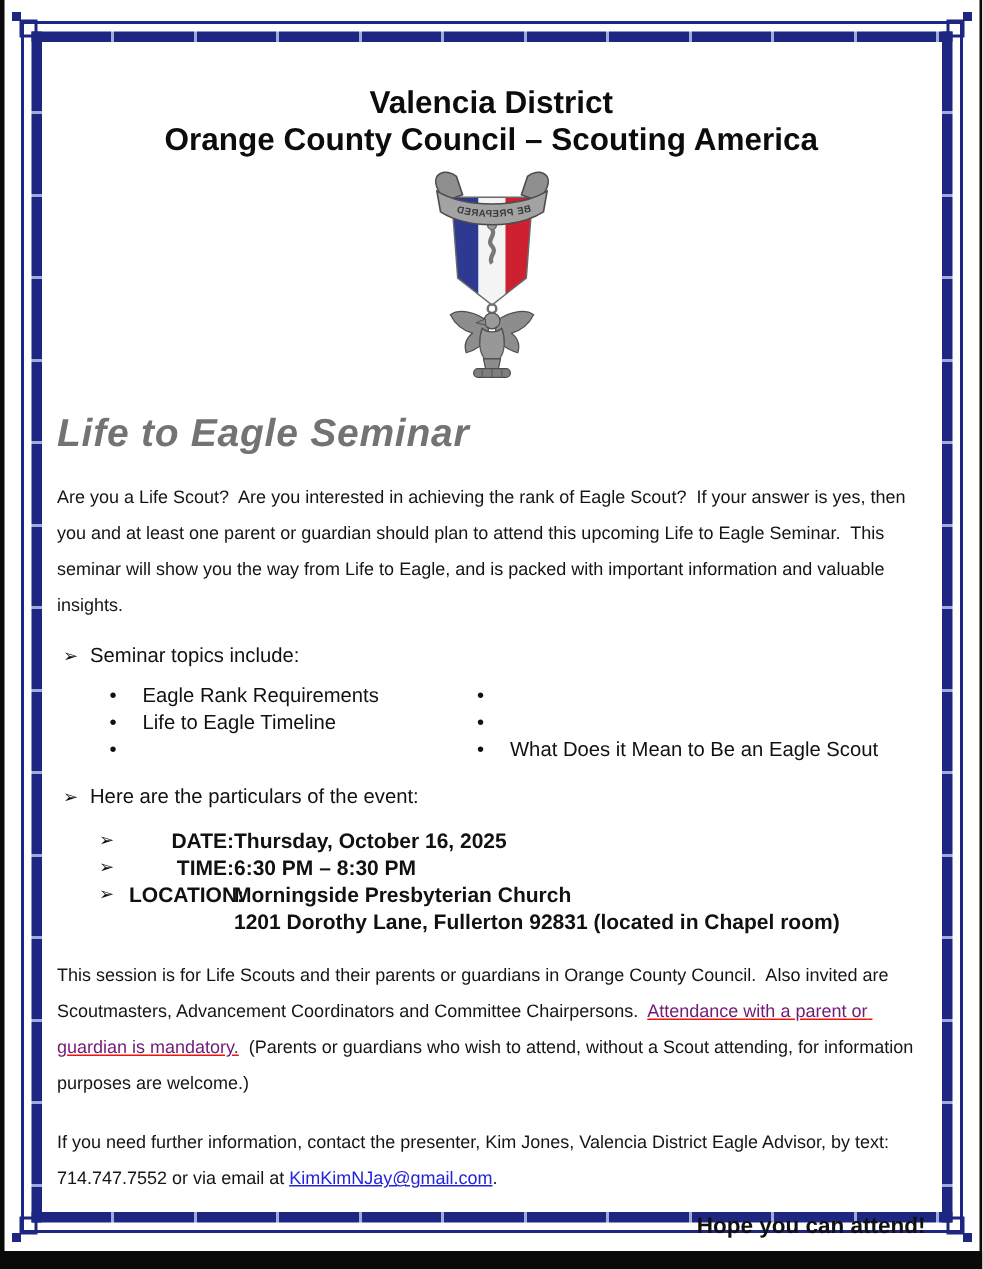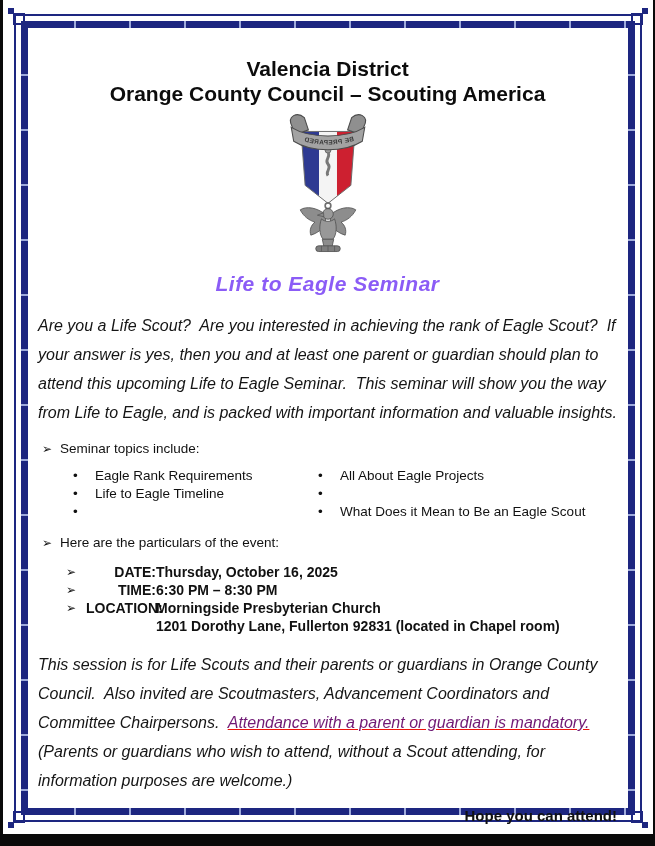--- a/index.html
+++ b/index.html
@@ -44,27 +44,27 @@
   .knot-bl { left:8px;  bottom:18px; }
   .knot-bl .sq-out { left:5px; bottom:5px; }  .knot-bl .sq-in { left:0;  bottom:0; }
   .knot-br { right:7px; bottom:18px; }
   .knot-br .sq-out { right:5px; bottom:5px; } .knot-br .sq-in { right:0; bottom:0; }
 
   
   .content { position:relative; padding:56px 38px 0 38px; }
   .doc-header { text-align:center; font-weight:bold; font-size:21px; line-height:25px; color:#0c0c0c; }
   .medal-wrap { text-align:center; margin-top:4px; }
   .seminar-title {
-    text-align:center; margin-top:4px;
-    font-size:21px; font-weight:bold; font-style:italic;
-    color:#8b5cf6; letter-spacing:0.5px;
+    text-align:left; margin-top:4px;
+    font-size:26px; font-weight:bold; font-style:italic;
+    color:#737373; letter-spacing:0.5px;
   }
   .para {
     margin-top:15px;
-    font-size:16px; font-style:italic; line-height:29px;
+    font-size:12px; line-height:24px;
     white-space:pre-wrap; color:#151515;
   }
   .arrow-row { margin-top:13px; font-size:13.5px; line-height:18px; display:flex; }
   .arrow-row .arrow { width:18px; margin-left:4px; flex:none; font-size:12px; }
   .topics-cols { display:flex; margin-top:9px; }
   .topics-col  { font-size:13.5px; line-height:18px; }
   .topics-col.left  { width:245px; margin-left:35px; }
   .topics-col.right { }
   .bullet-item { display:flex; }
   .bullet-item .dot { width:22px; flex:none; text-align:left; }
@@ -188,21 +188,20 @@
           <span class="dot">•</span>
           <span>Life to Eagle Timeline</span>
         </div>
         <div class="bullet-item">
           <span class="dot">•</span>
         </div>
       </div>
       <div class="topics-col right">
         <div class="bullet-item">
           <span class="dot">•</span>
-          <span>All About Eagle Projects</span>
         </div>
         <div class="bullet-item">
           <span class="dot">•</span>
         </div>
         <div class="bullet-item">
           <span class="dot">•</span>
           <span>What Does it Mean to Be an Eagle Scout</span>
         </div>
       </div>
     </div>
@@ -230,17 +229,18 @@
       </div>
       <div class="detail-row">
         <span class="arrow"></span>
         <span class="lbl"></span>
         <span class="val ital">1201 Dorothy Lane, Fullerton 92831 (located in Chapel room)</span>
       </div>
     </div>
 
     <div class="para"><span>This session is for Life Scouts and their parents or guardians in Orange County Council.  Also invited are Scoutmasters, Advancement Coordinators and Committee Chairpersons.  </span><span class="hl-red">Attendance with a parent or guardian is mandatory.</span><span>  (Parents or guardians who wish to attend, without a Scout attending, for information purposes are welcome.)</span></div>
 
+    <div class="para"><span>If you need further information, contact the presenter, Kim Jones, Valencia District Eagle Advisor, by text:  714.747.7552 or via email at </span><a class="email-link">KimKimNJay@gmail.com</a><span>.</span></div>
 
     <div class="closing">Hope you can attend!</div>
 
   </div>
 </div>
 
 </body></html>

